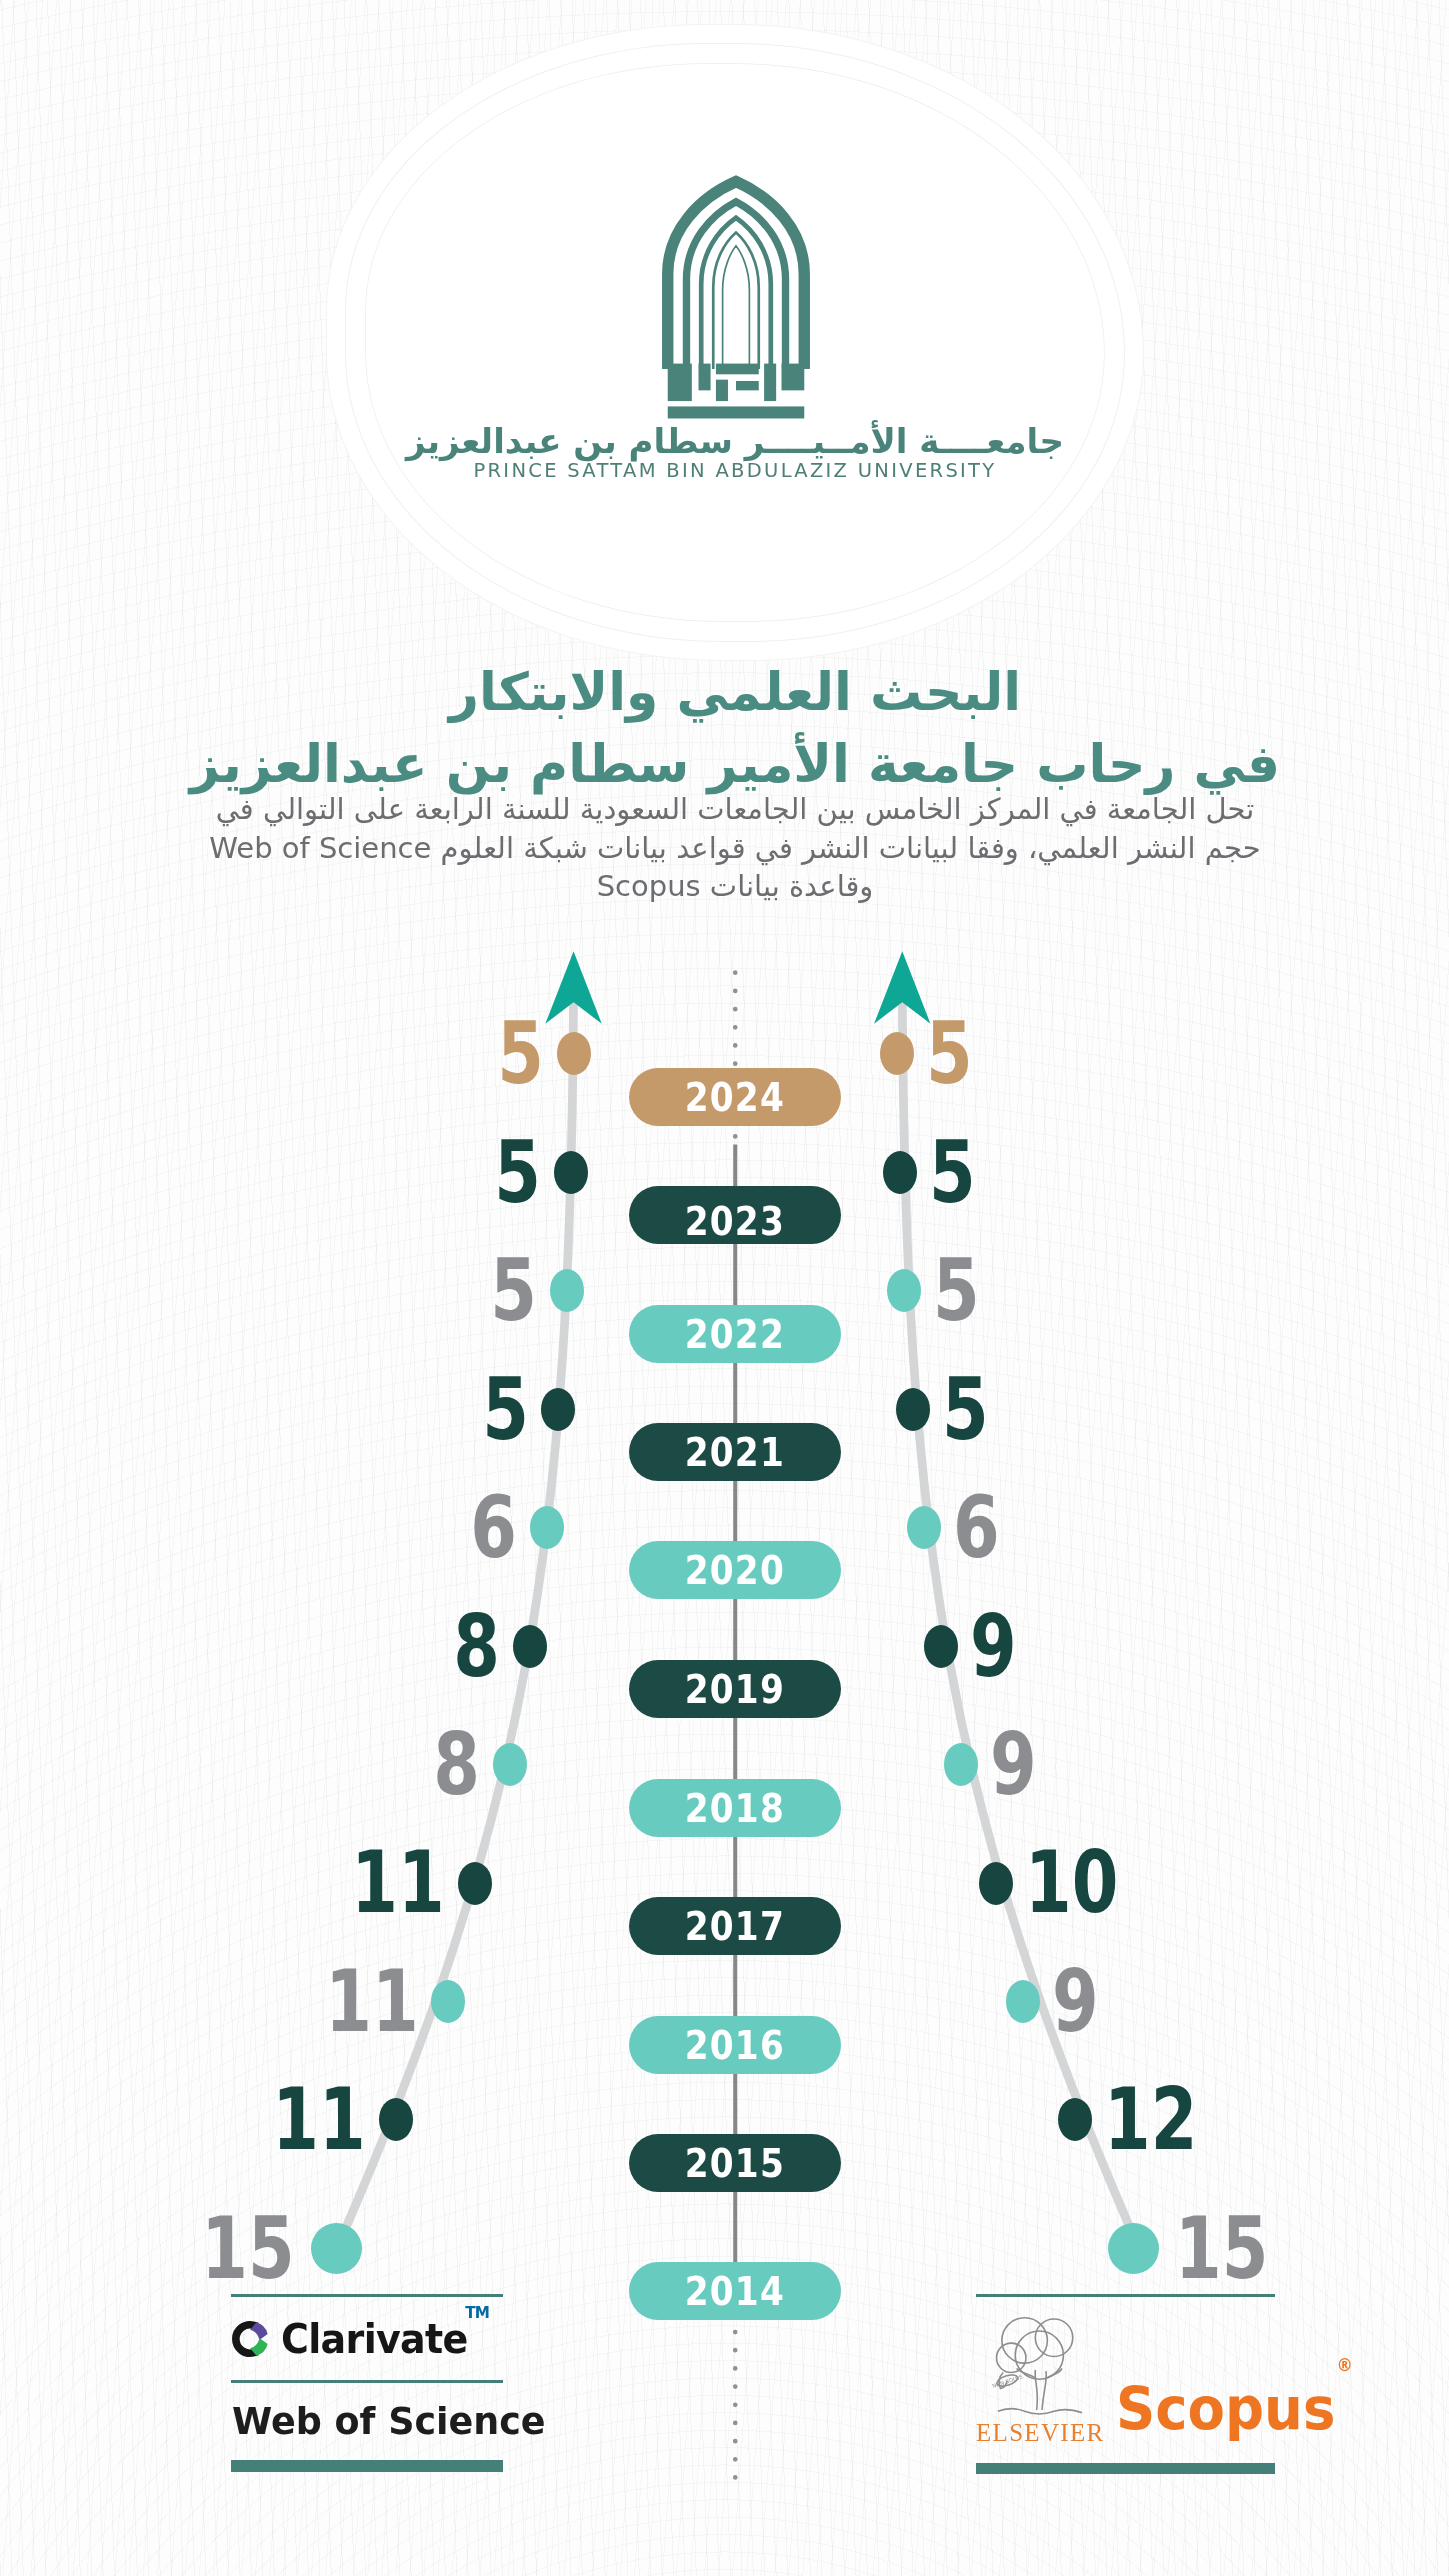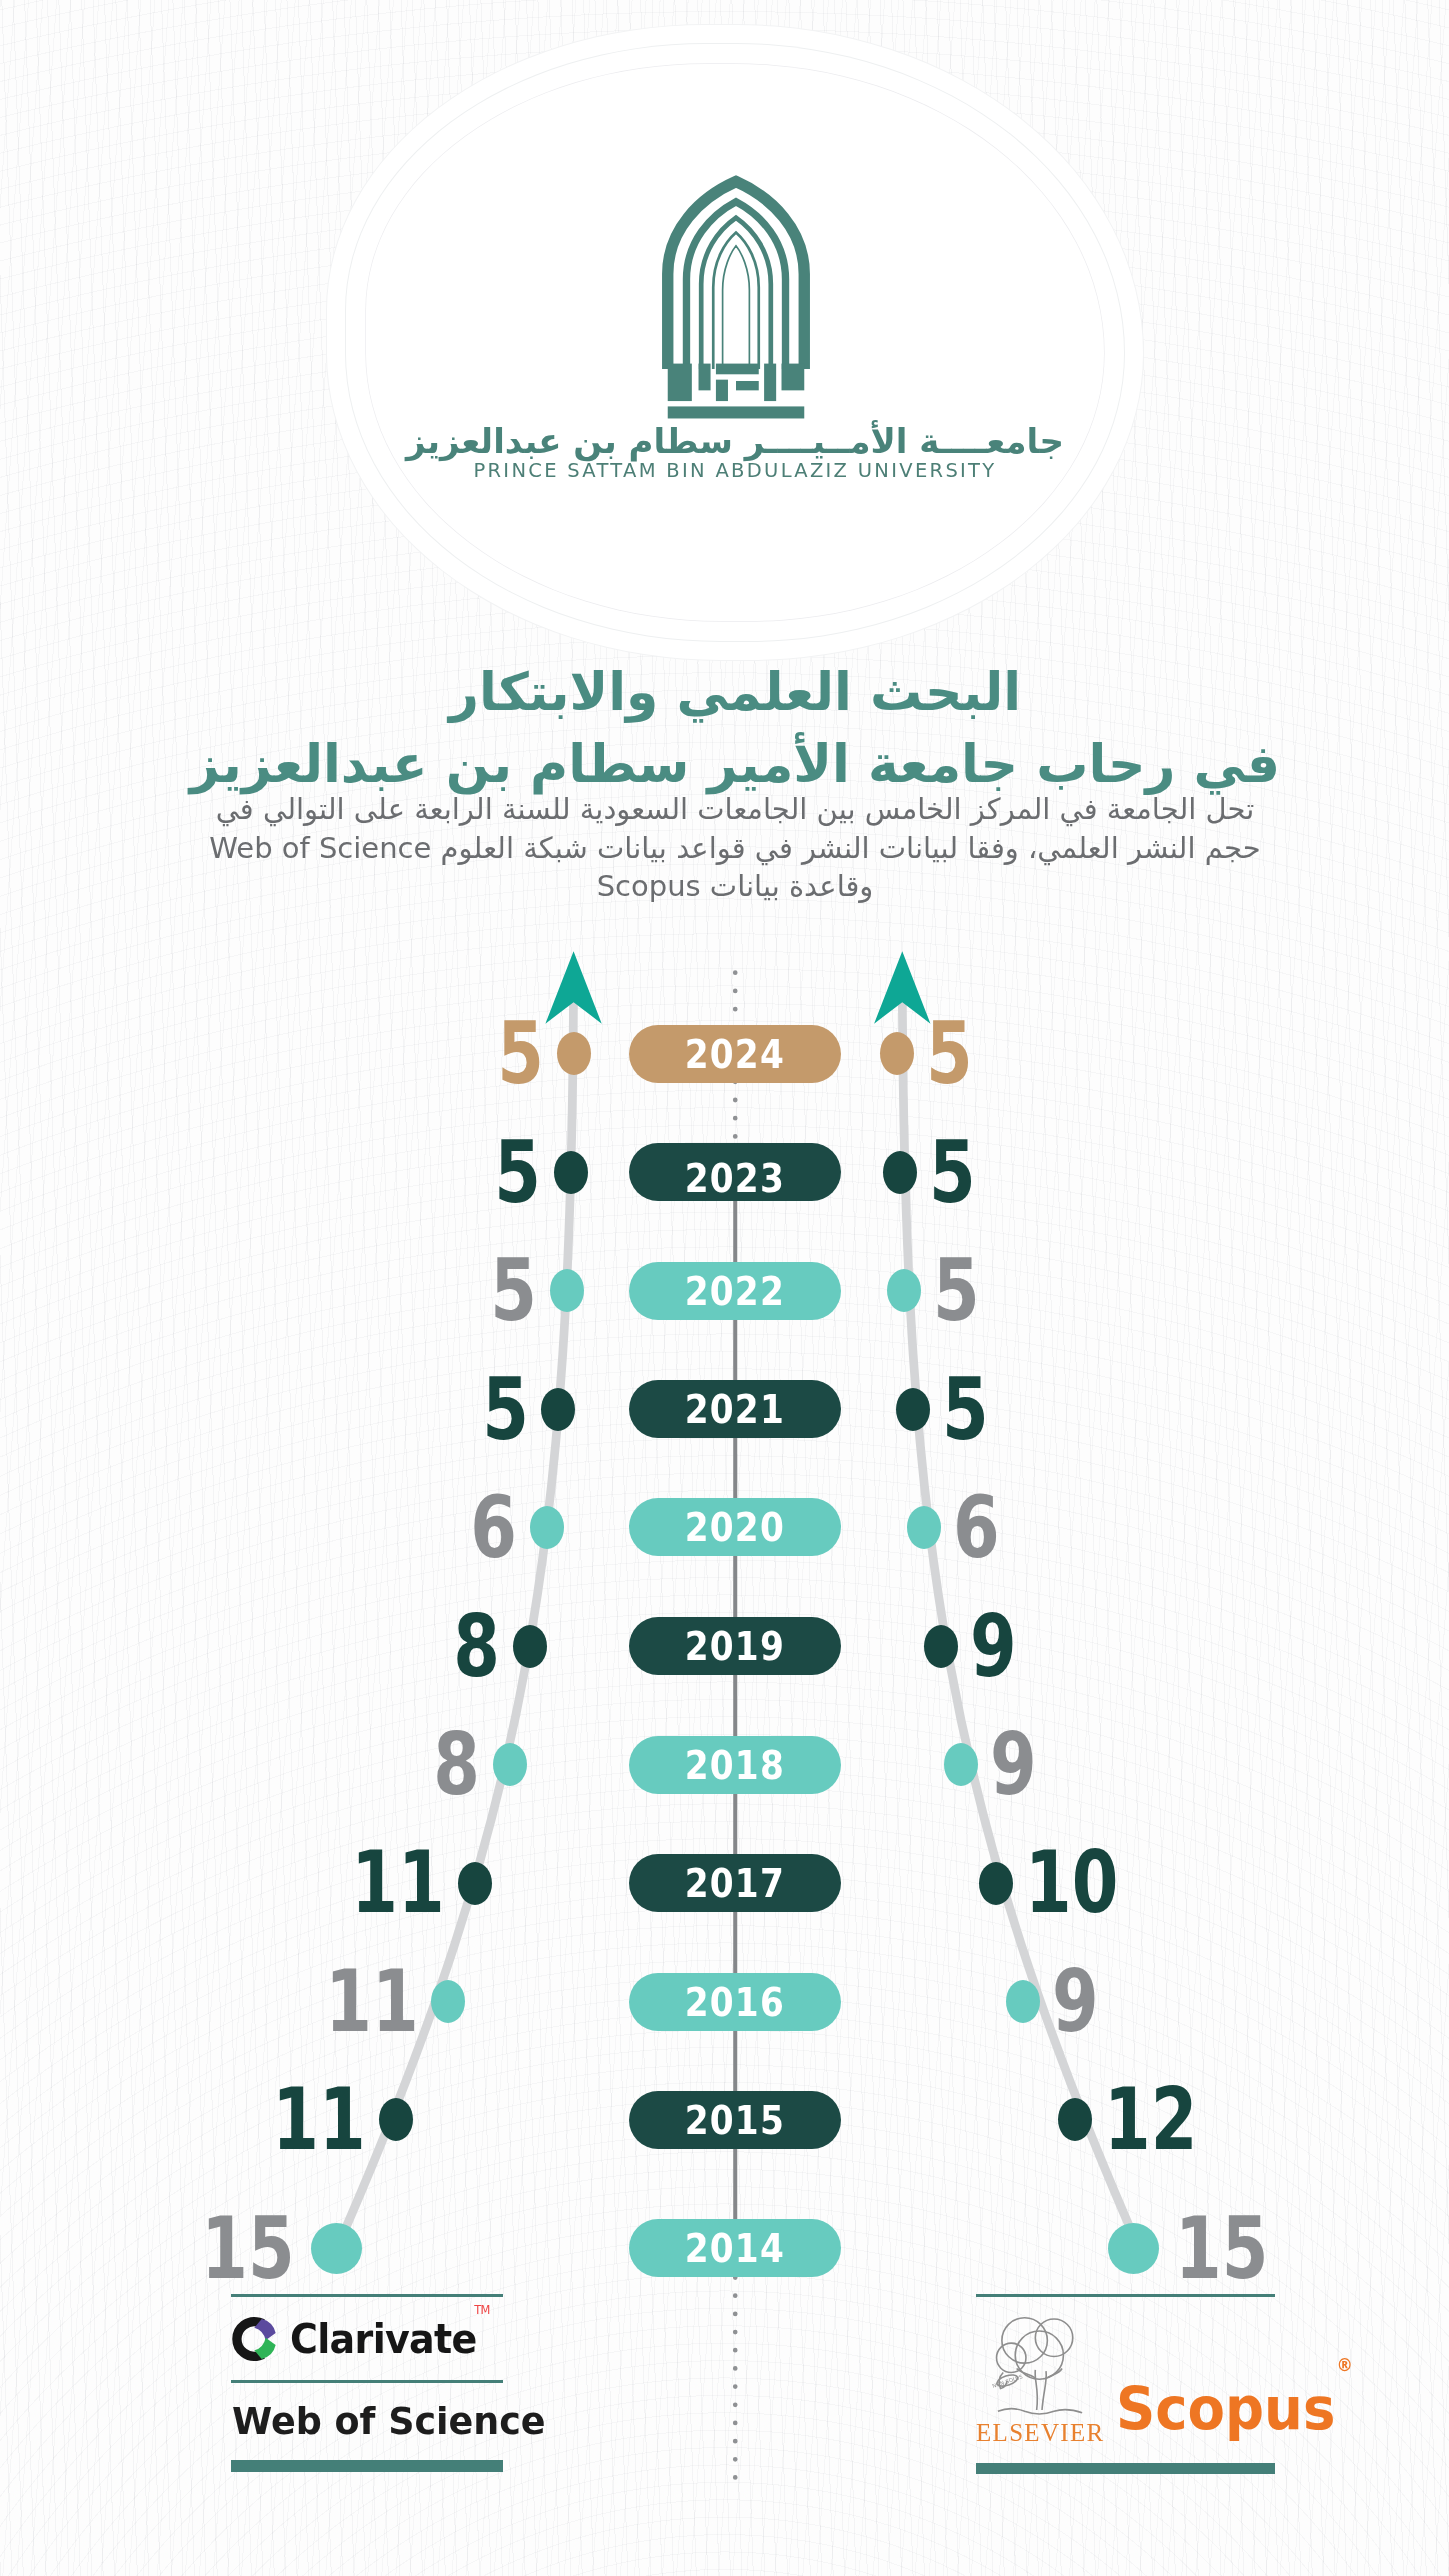--- a/index.html
+++ b/index.html
@@ -31,33 +31,33 @@
   .tl-svg{position:absolute;left:0;top:0;width:1449px;height:2576px;}
 
   .num{position:absolute;height:107px;line-height:107px;font-size:86px;font-weight:700;white-space:nowrap;}
   .num-left{text-align:right;transform:scaleX(.78);transform-origin:100% 50%;}
   .num-right{text-align:left;transform:scaleX(.78);transform-origin:0 50%;}
   .num.v-gold{color:#c49a6b;} .num.v-dark{color:#17453f;} .num.v-light{color:#8b8d90;}
 
   .dot{position:absolute;border-radius:50%;}
   .dot.v-gold{background:#c49a6b;} .dot.v-dark{background:#17453f;} .dot.v-light{background:#67cbbf;}
 
-  .pill{position:absolute;width:212px;height:58px;border-radius:29.5px;display:flex;align-items:center;justify-content:center;}
+  .pill{position:absolute;width:212px;height:58px;border-radius:29.5px;display:flex;align-items:center;justify-content:center;margin-top:43px;}
   .pill.v-gold{background:#c49a6b;} .pill.v-dark{background:#1c4a45;} .pill.v-light{background:#67cbbf;justify-content:center;}
   .pill span{color:#ffffff;font-size:39px;font-weight:700;letter-spacing:1.3px;display:inline-block;transform:scaleX(.88);}
 
   
   .src-block{position:absolute;}
   .hline{height:3.4px;background:#447f78;}
   .hbar{height:11.4px;background:#447f78;}
 
   .wos-block{left:231px;top:2294px;width:272px;}
   .clarivate-row{display:flex;align-items:center;justify-content:flex-start;gap:10.7px;margin:14.8px 0 13.4px 0;height:54px;}
   .clarivate-word{font-size:40px;font-weight:700;color:#161616;letter-spacing:-0.7px;transform:scaleX(.95);transform-origin:0 50%;}
-  .tm{font-size:12px;font-weight:400;color:#ef4444;vertical-align:top;position:relative;top:-13.4px;left:-2.7px;}
+  .tm{font-size:16px;font-weight:700;color:#0369a1;vertical-align:top;position:relative;top:-13.4px;left:-2.7px;}
   .wos-word{font-size:38px;font-weight:700;color:#1d1d1d;margin:16px 0 17.4px 1.3px;transform:scaleX(.96);transform-origin:0 50%;white-space:nowrap;}
 
   .scopus-block{left:976px;top:2294px;width:299px;}
   .scopus-inner{display:flex;align-items:flex-end;gap:12px;margin:13.4px 0 16px 0;}
   .elsevier-col{display:flex;flex-direction:column;align-items:center;}
   .elsevier-word{font-family:"Liberation Serif","DejaVu Serif",serif;font-size:25px;color:#e8812f;letter-spacing:1.3px;margin-top:1.3px;}
   .scopus-word{font-size:58px;font-weight:600;color:#ee7623;line-height:1;padding-bottom:9.4px;white-space:nowrap;transform:scaleX(.94);transform-origin:0 100%;}
   .reg{font-size:17.4px;vertical-align:top;position:relative;top:-23px;left:1.3px;}
 </style>
 </head>

